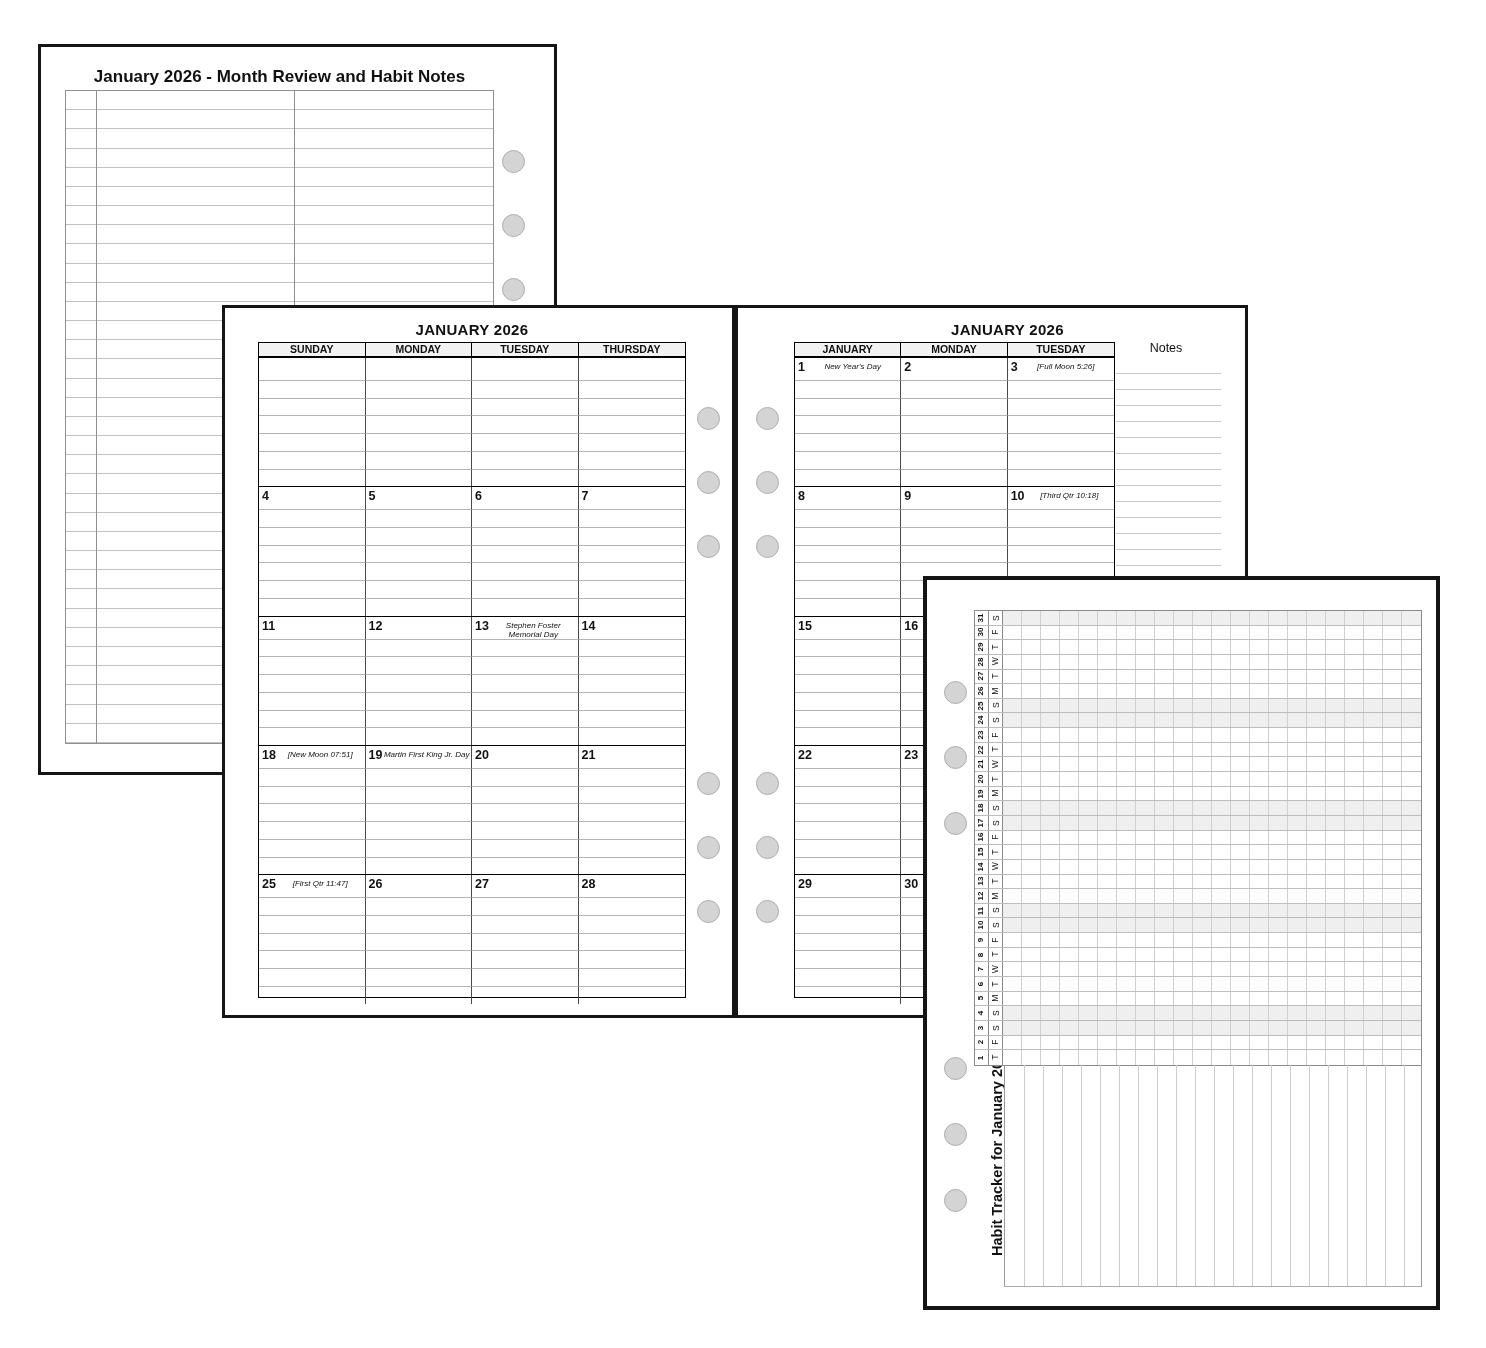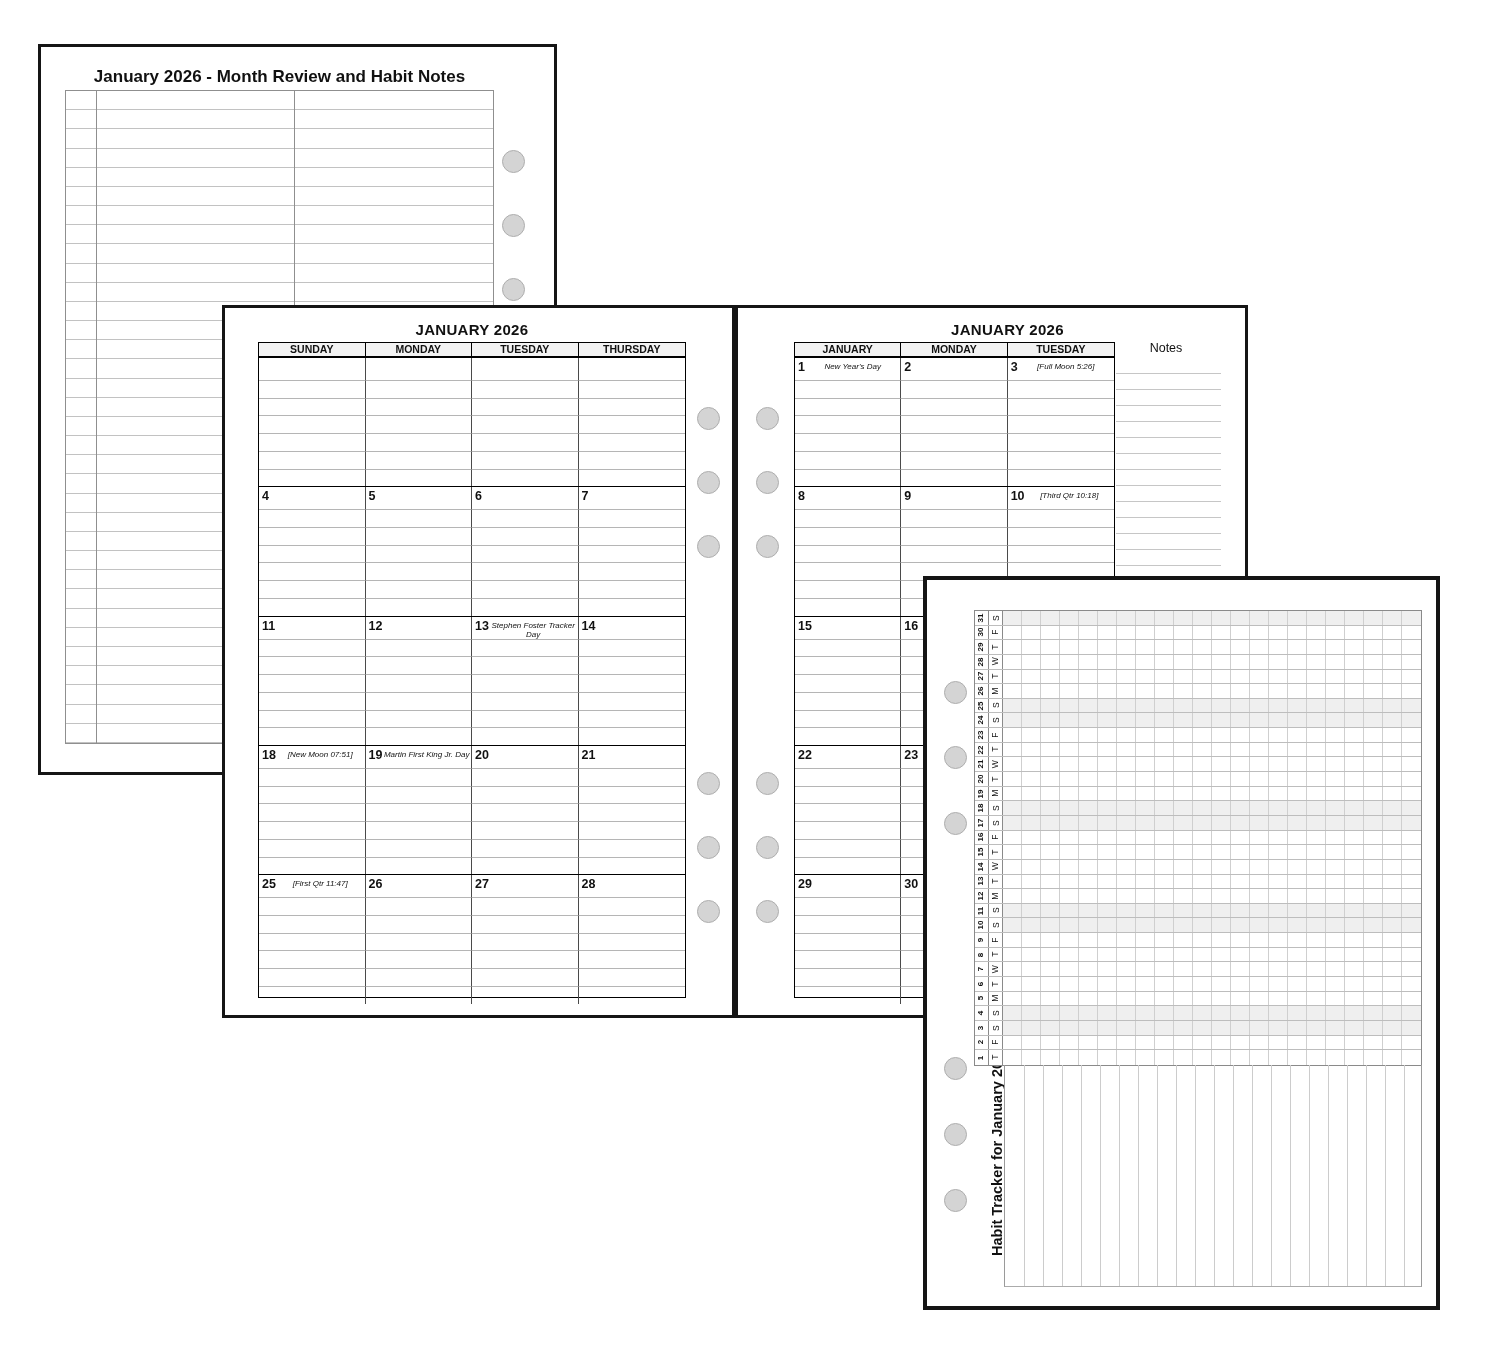--- a/index.html
+++ b/index.html
@@ -260,21 +260,21 @@
         <div class="week">
           <div class="daterow">
             <div class="datecell" style="width: 107px;">
               <div class="date-num">11</div>
             </div>
             <div class="datecell" style="width: 107px;">
               <div class="date-num">12</div>
             </div>
             <div class="datecell" style="width: 107px;">
               <div class="date-num">13</div>
-              <div class="date-note">Stephen Foster Tracker Day</div>
+              <div class="date-note">Stephen Foster Memorial Day</div>
             </div>
             <div class="datecell" style="width: 107px;">
               <div class="date-num">14</div>
             </div>
           </div>
           <div class="linerow">
             <div class="lc" style="width: 107px;"></div>
             <div class="lc" style="width: 107px;"></div>
             <div class="lc" style="width: 107px;"></div>
             <div class="lc" style="width: 107px;"></div>

